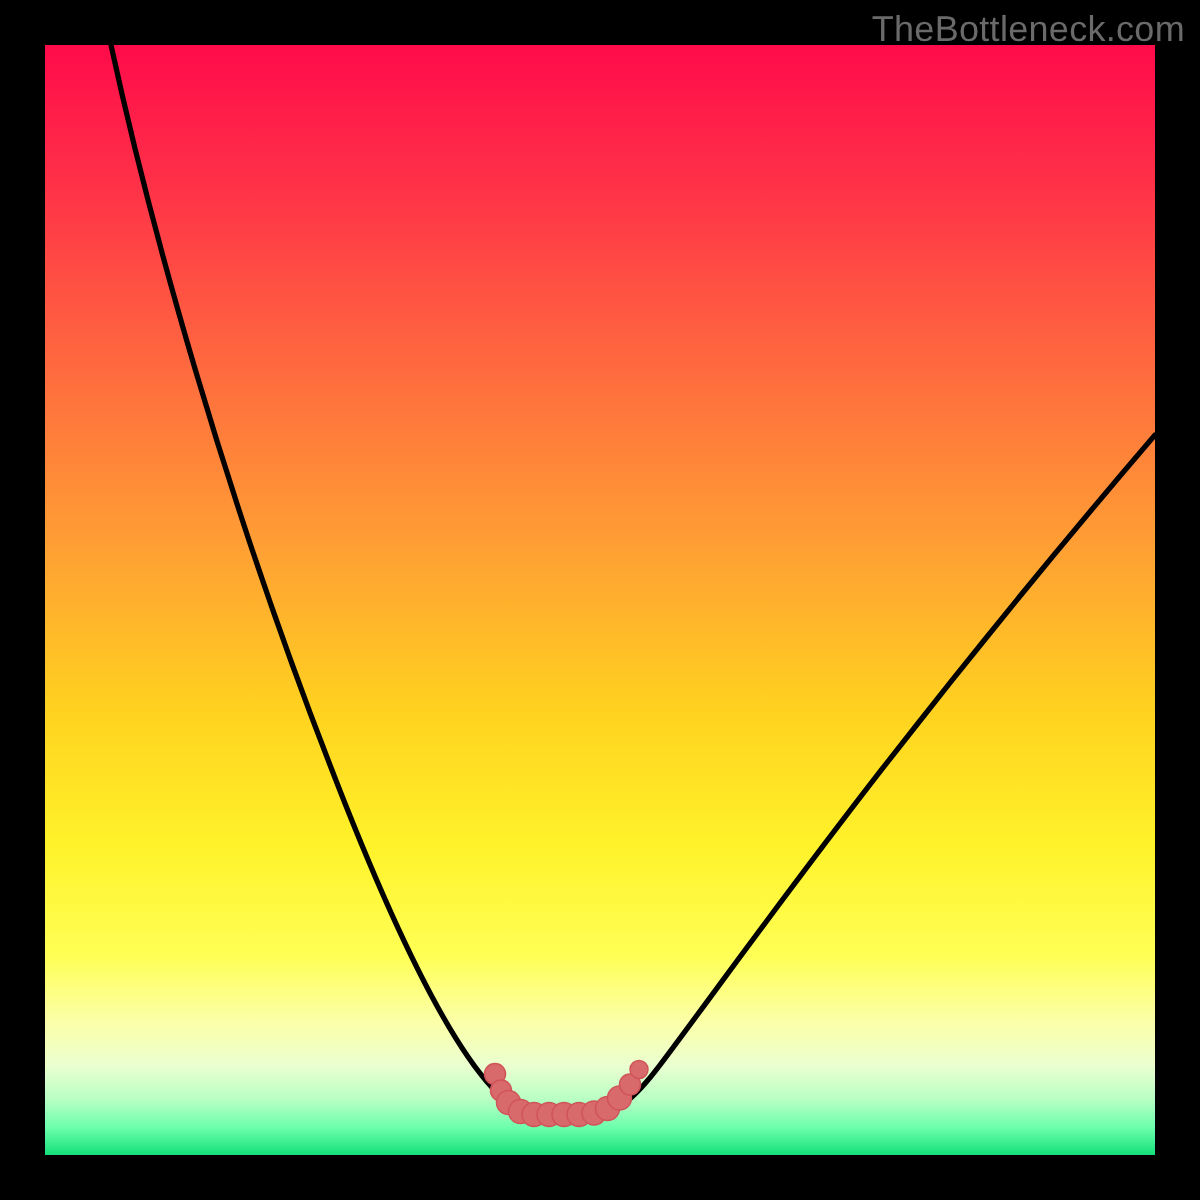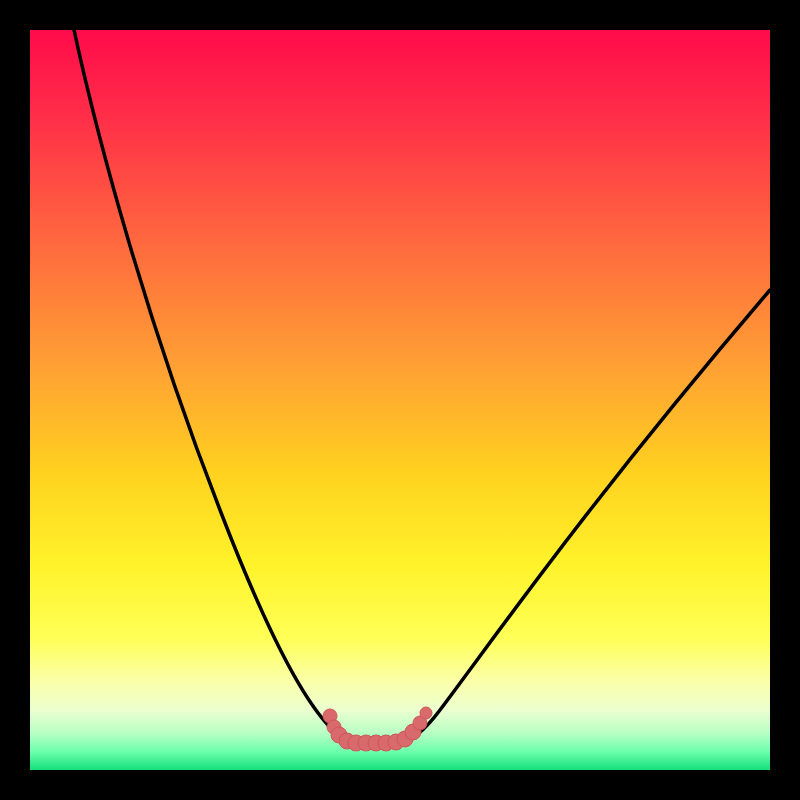--- a/index.html
+++ b/index.html
@@ -99,13 +99,14 @@
         <circle cx="366" cy="712" r="8"></circle>
         <circle cx="375" cy="709" r="8"></circle>
         <circle cx="383" cy="702" r="8"></circle>
         <circle cx="390" cy="693" r="7"></circle>
         <circle cx="396" cy="683" r="6"></circle>
       </g>
     </svg>
 
   </div>
 
+  <div class="watermark">TheBottleneck.com</div>
 </div>
 
 </body></html>

